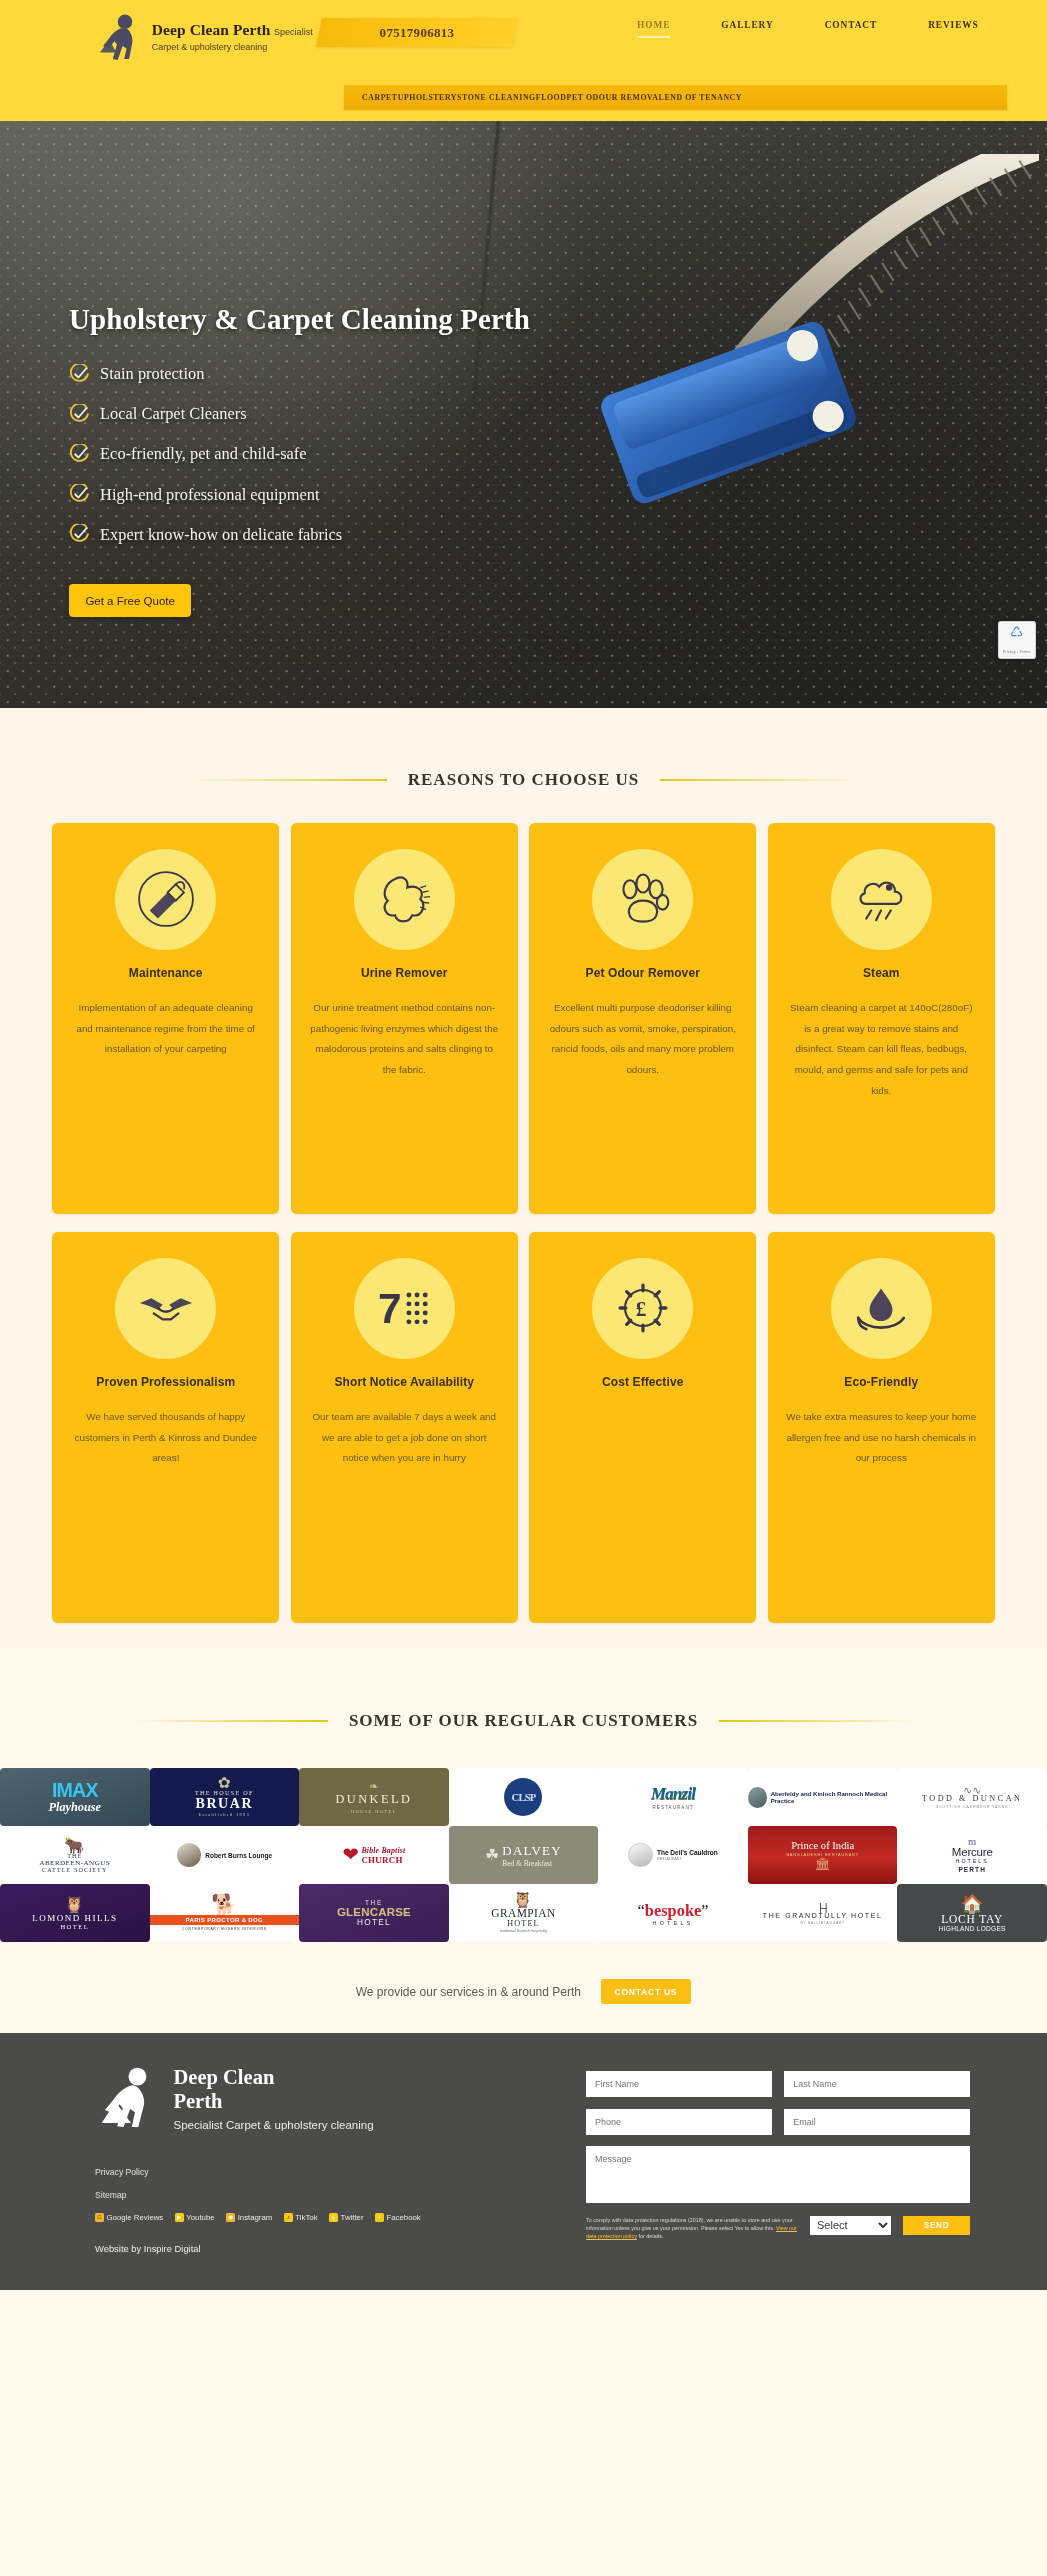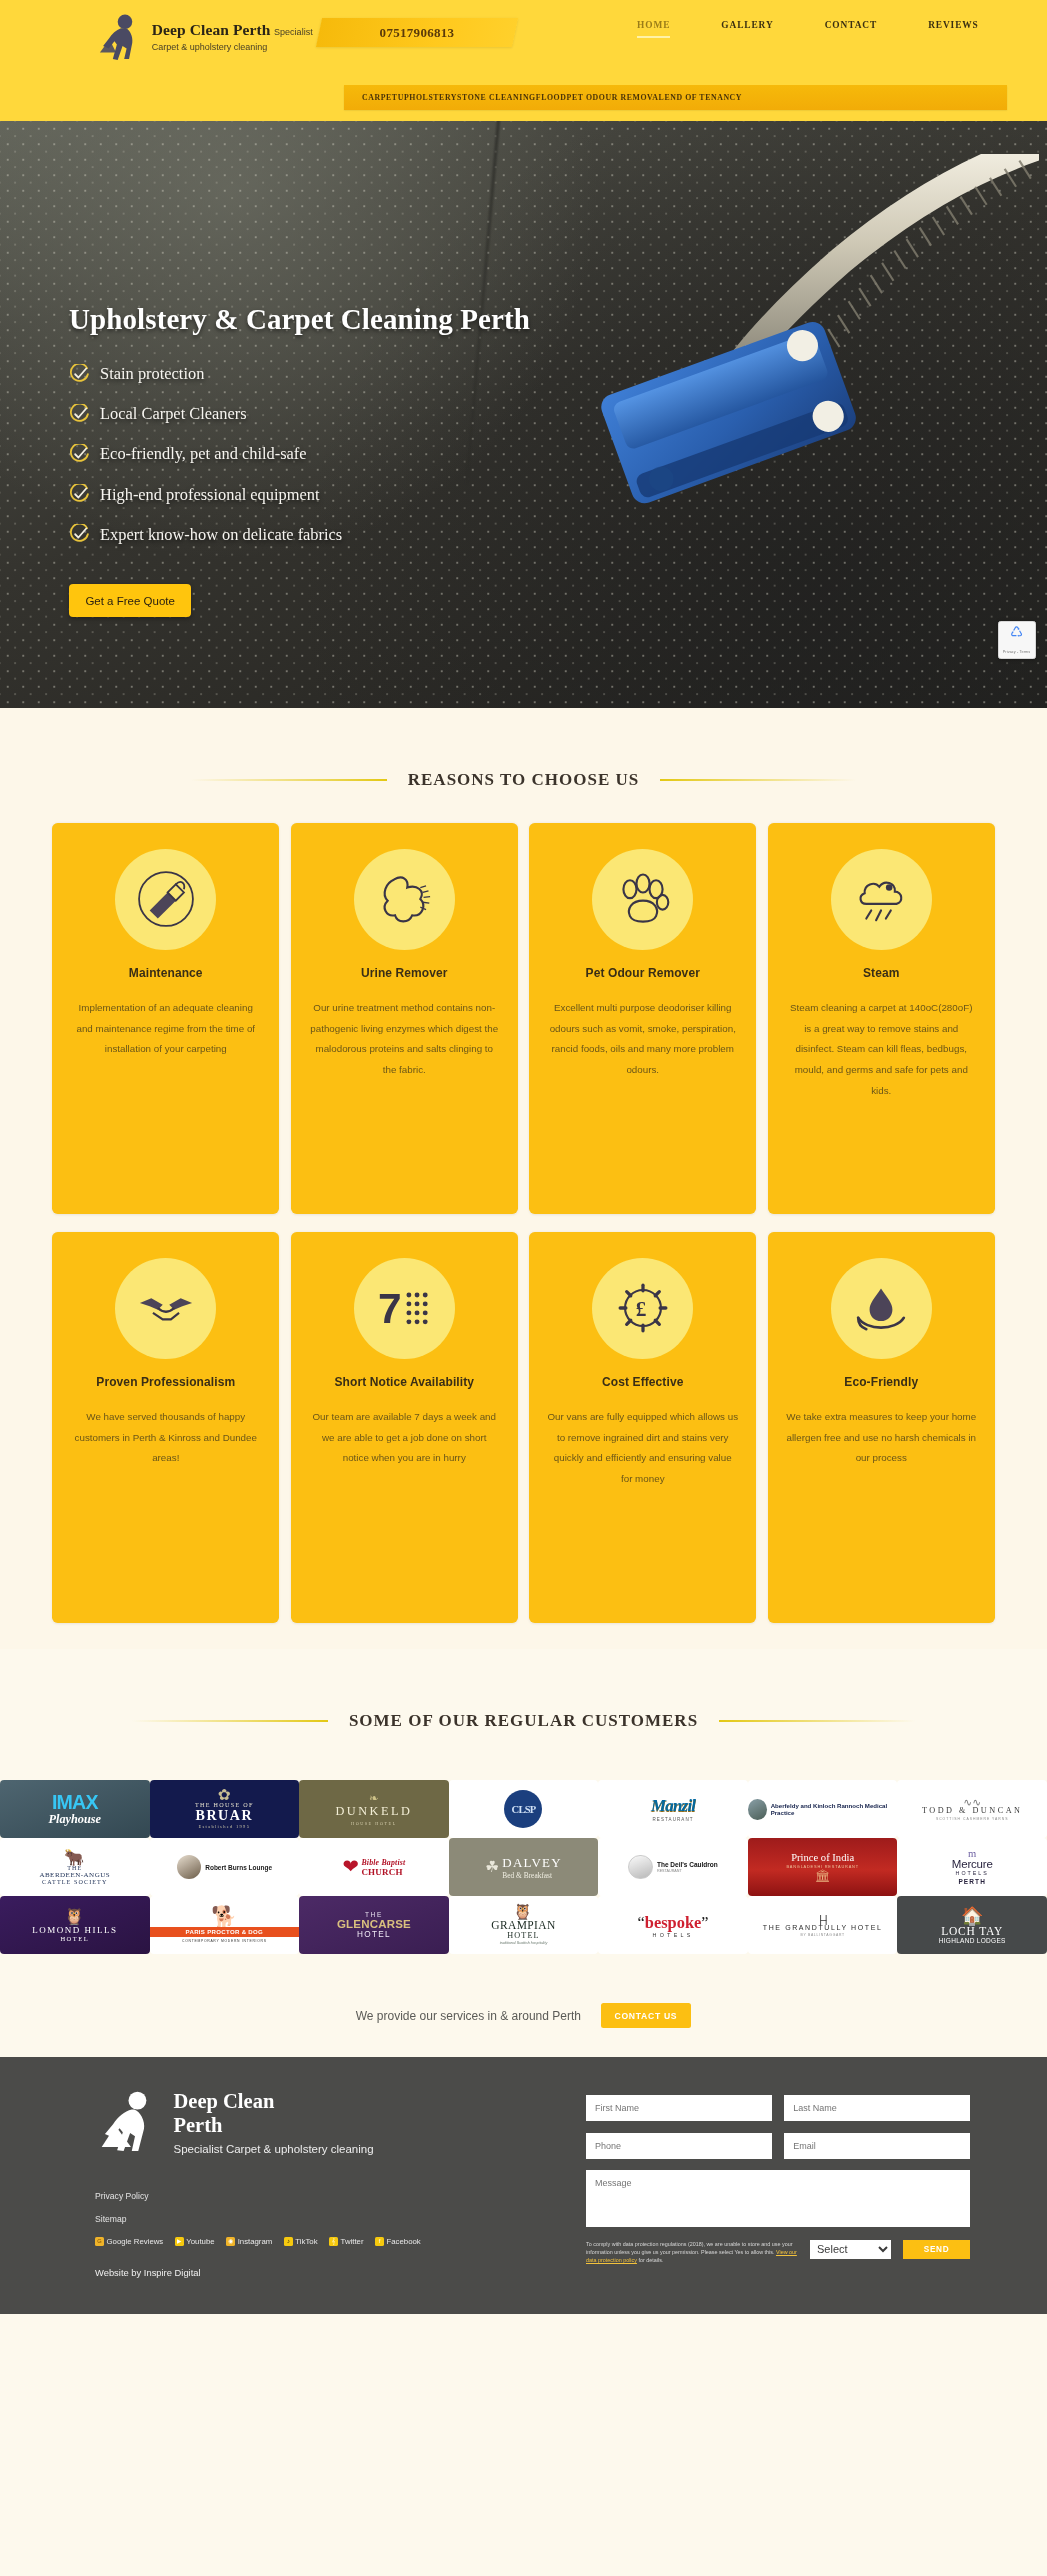--- a/index.html
+++ b/index.html
@@ -293,21 +293,21 @@
     line-height: 2.1;
     color: #6b5618;
   }
 
   
   .customers-bg { background: #fdf9ed; }
   .logo-grid {
     display: grid;
     grid-template-columns: repeat(7, 1fr);
     width: 1047px;
-    margin: 16px auto;
+    margin: 4px auto;
   }
   .logo-cell {
     height: 58px;
     display: flex;
     align-items: center;
     justify-content: center;
     position: relative;
     overflow: hidden;
   }
   .logo-tile {
@@ -788,21 +788,20 @@
                   <path d="M59 38 h7"></path>
                   <path d="M18 18 l5 5"></path>
                   <path d="M53 53 l5 5"></path>
                   <path d="M58 18 l-5 5"></path>
                   <path d="M23 53 l-5 5"></path>
                 </g>
                 <text x="29" y="48" font-family="Liberation Serif, serif" font-size="26" font-weight="bold" fill="#3a3547">£</text>
               </svg>
           </div>
           <div class="card-title">Cost Effective</div>
-          <div class="card-body">Our vans are fully equipped which allows us to remove ingrained dirt and stains very quickly and efficiently and ensuring value for money</div>
         </div>
 
         <div class="card">
           <div class="card-icon-circle">
             <svg viewBox="0 0 76 76">
                 <path d="M38 14 C46 26 52 32 52 40 C52 48 46 54 38 54 C30 54 24 48 24 40 C24 32 30 26 38 14 Z" fill="#4c4458"></path>
                 <path d="M10 50 C20 66 56 66 66 50" fill="none" stroke="#3a3547" stroke-width="3.2" stroke-linecap="round"></path>
                 <path d="M10 50 C10 58 14 62 20 64" fill="none" stroke="#3a3547" stroke-width="3.2" stroke-linecap="round"></path>
               </svg>
           </div>

